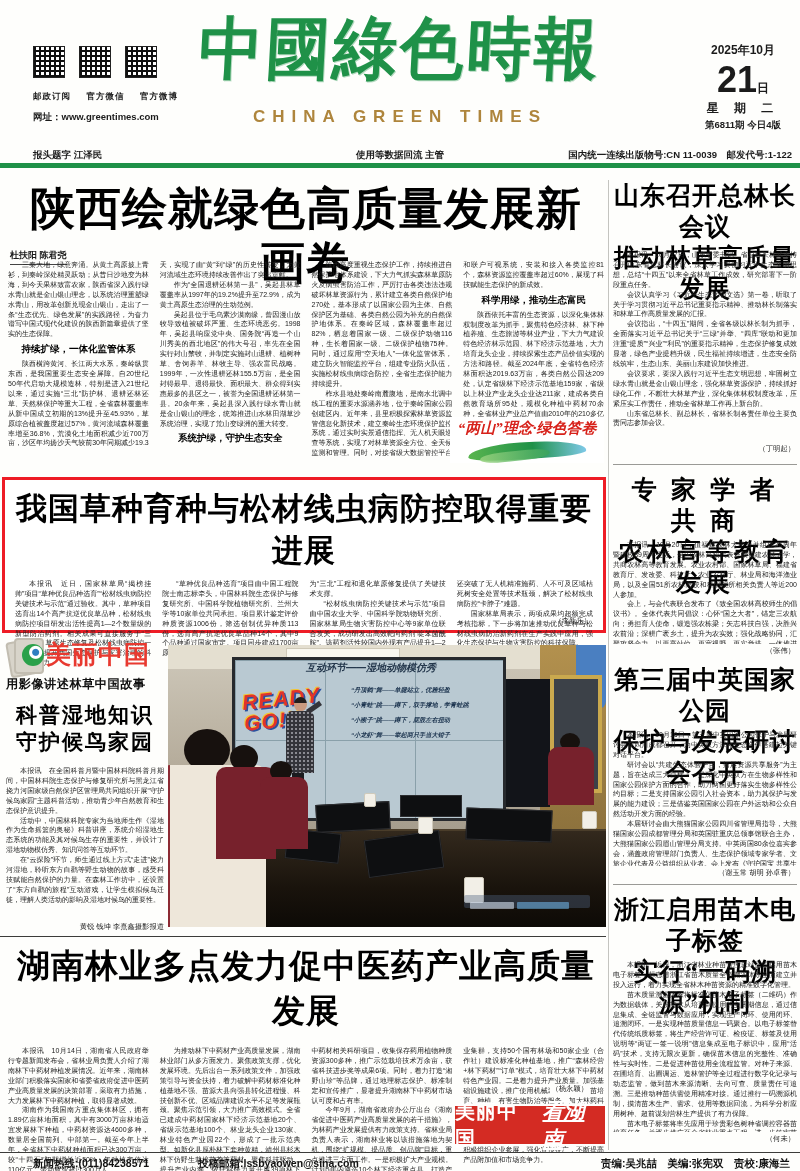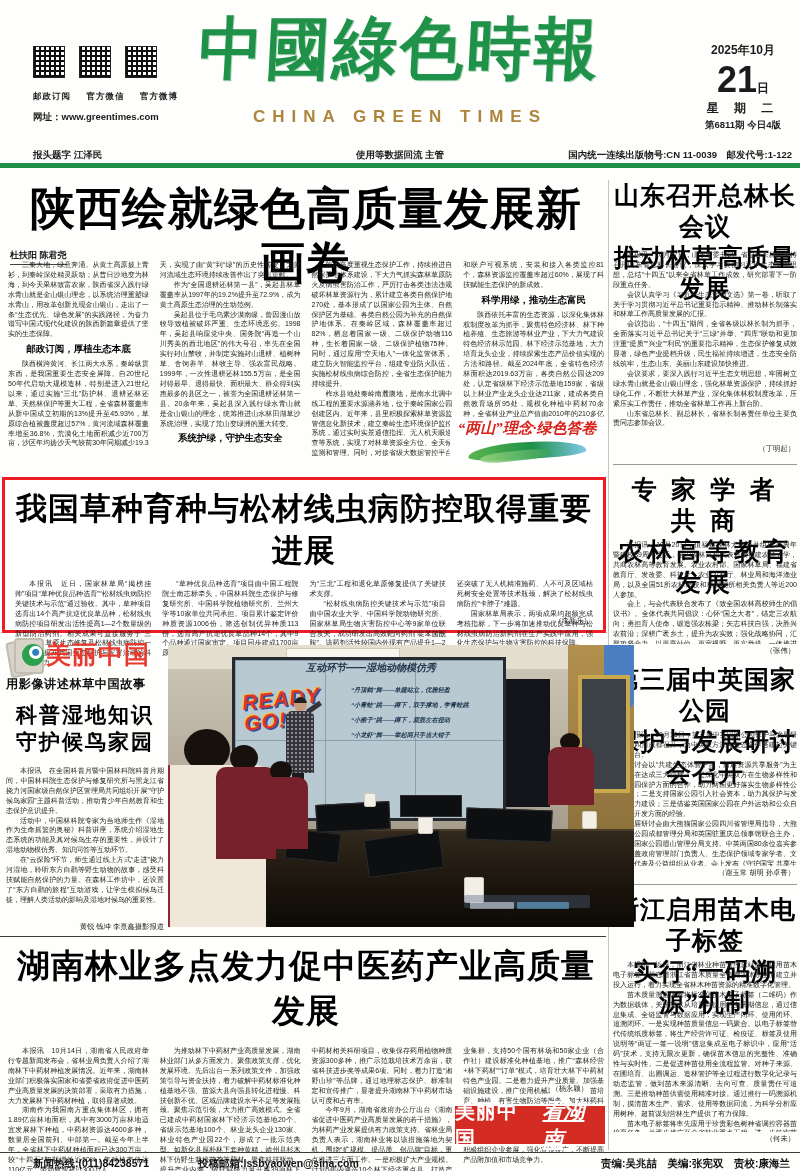--- a/index.html
+++ b/index.html
@@ -62,21 +62,21 @@
 
   
   .ls-text{font-size:15px;font-weight:bold;font-style:italic;color:#d7211a;
            font-family:"Liberation Serif",serif;white-space:nowrap;}
   .ls-wave1{width:118px;height:17px;background:linear-gradient(90deg,#5ab54f,#1f9148 55%,#7ec9e8);
             border-radius:60% 70% 40% 55%/90% 95% 35% 45%;transform:rotate(-4deg);}
   .ls-wave2{width:70px;height:10px;background:linear-gradient(90deg,#9ad37f,#3aa45b);
             border-radius:50%/80%;transform:rotate(-6deg);opacity:.85;}
 
   
-  .photo{background:linear-gradient(180deg,#cfc9bb 0%,#b7ae9d 40%,#8e8678 100%);overflow:hidden;padding-left:28px;}
+  .photo{background:linear-gradient(180deg,#cfc9bb 0%,#b7ae9d 40%,#8e8678 100%);overflow:hidden;}
   .ph-ceiling{left:0;top:0;right:0;height:24px;background:#e4dfd0;}
   .ph-light{left:118px;top:3px;width:112px;height:15px;background:#f8f6ee;border:1px solid #cfc9b8;}
   .ph-rwall{right:0;top:0;width:66px;height:100%;background:linear-gradient(180deg,#b3914e,#7a6234);}
   .ph-curtain{right:0;top:0;width:30px;height:64px;background:#4a7fc1;border-radius:0 0 8px 8px;}
   .ph-window{right:4px;top:30px;width:44px;height:110px;background:#3c4148;border:4px solid #caa94e;}
   .ph-screen{left:64px;top:12px;width:268px;height:158px;background:#b9c9d2;border:3px solid #26292d;
      background-image:linear-gradient(#8aa0aa 1px,transparent 1px),linear-gradient(90deg,#8aa0aa 1px,transparent 1px);
      background-size:90px 80px;}
   .ph-banner{left:8px;top:1px;right:4px;color:#25384d;font-size:10px;font-weight:bold;font-style:italic;text-align:center;}
   .ph-ready{left:8px;top:28px;transform:rotate(-6deg);font-weight:900;font-style:italic;
@@ -140,21 +140,21 @@
   <div class="abs info-bar" style="left:33px;top:149px;">报头题字 江泽民</div>
   <div class="abs info-bar center" style="left:300px;top:149px;width:200px;">使用等数据回流 主管</div>
   <div class="abs info-bar" style="right:8px;top:149px;">国内统一连续出版物号:CN 11-0039　邮发代号:1-122</div>
   <div class="abs green-rule"></div>
 
   <h1 class="abs serif h-top center" style="left:8px;top:182px;width:596px;">陕西绘就绿色高质量发展新画卷</h1>
   <div class="abs" style="left:10px;top:244px;"><span class="byline">杜扶阳 陈君尧</span></div>
 
   <div class="abs body-sm cols4 just" style="left:8px;top:260px;width:596px;height:210px;">
     <p>三秦大地，绿意奔涌。从黄土高原披上青衫，到秦岭深处精灵跃动；从昔日沙地变为林海，到今天果林致富农家，陕西省深入践行绿水青山就是金山银山理念，以系统治理重塑绿水青山，用改革创新兑现金山银山，走出了一条“生态优先、绿色发展”的实践路径，为奋力谱写中国式现代化建设的陕西新篇章提供了坚实的生态保障。</p>
-    <h3 class="colhead">邮政订阅，厚植生态本底</h3>
+    <h3 class="colhead">持续扩绿，一体化监管体系</h3>
     <p>陕西横跨黄河、长江两大水系，秦岭纵贯东西，是我国重要生态安全屏障。自20世纪50年代启动大规模造林，特别是进入21世纪以来，通过实施“三北”防护林、退耕还林还草、天然林保护等重大工程，全省森林覆盖率从新中国成立初期的13%提升至45.93%，草原综合植被盖度超过57%，黄河流域森林覆盖率增至36.8%，荒漠化土地面积减少近700万亩，沙区年均扬沙天气较前30年同期减少19.3天，实现了由“黄”到“绿”的历史性转变，为黄河流域生态环境持续改善作出了突出贡献。</p>
     <p>作为“全国退耕还林第一县”，吴起县林草覆盖率从1997年的19.2%提升至72.9%，成为黄土高原生态治理的生动范例。</p>
     <p>吴起县位于毛乌素沙漠南缘，曾因漫山放牧导致植被破坏严重、生态环境恶劣。1998年，吴起县响应党中央、国务院“再造一个山川秀美的西北地区”的伟大号召，率先在全国实行封山禁牧，并制定实施封山退耕、植树种草、舍饲养羊、林牧主导、强农富民战略。1999年，一次性退耕还林155.5万亩，是全国封得最早、退得最快、面积最大、群众得到实惠最多的县区之一，被誉为全国退耕还林第一县。20余年来，吴起县深入践行绿水青山就是金山银山的理念，统筹推进山水林田湖草沙系统治理，实现了荒山变绿洲的重大转变。</p>
     <h3 class="colhead">系统护绿，守护生态安全</h3>
     <p>陕西高度重视生态保护工作，持续推进自然保护地体系建设，下大力气抓实森林草原防火及病虫害防治工作，严厉打击各类违法违规破坏林草资源行为，累计建立各类自然保护地270处，基本形成了以国家公园为主体、自然保护区为基础、各类自然公园为补充的自然保护地体系。在秦岭区域，森林覆盖率超过82%，栖息着国家一级、二级保护动物116种，生长着国家一级、二级保护植物75种。同时，通过应用“空天地人”一体化监管体系，建立防火智能监控平台，组建专业防火队伍，实施松材线虫病综合防控，全省生态保护能力持续提升。</p>
     <p>柞水县地处秦岭南麓腹地，是南水北调中线工程的重要水源涵养地，位于秦岭国家公园创建区内。近年来，县里积极探索林草资源监管信息化新技术，建立秦岭生态环境保护监控系统，通过实时实景通信指挥、无人机天眼巡查等系统，实现了对林草资源全方位、全天候监测和管理。同时，对接省级大数据管控平台和联户可视系统，安装和接入各类监控81个，森林资源监控覆盖率超过60%，展现了科技赋能生态保护的新成效。</p>
     <h3 class="colhead">科学用绿，推动生态富民</h3>
     <p>陕西依托丰富的生态资源，以深化集体林权制度改革为抓手，聚焦特色经济林、林下种植养殖、生态旅游等林业产业，下大力气建设特色经济林示范园、林下经济示范基地，大力培育龙头企业，持续探索生态产品价值实现的方法和路径。截至2024年底，全省特色经济林面积达2019.63万亩，各类自然公园达209处，认定省级林下经济示范基地159家，省级以上林业产业龙头企业达211家，建成各类自然教育场所95处，规模化种植中药材70余种，全省林业产业总产值由2010年的210多亿元提升到2024年的1825亿元，绘就一幅“生态美、产业兴、百姓富”的美丽画卷。（下转2版）</p>
   </div>
 

